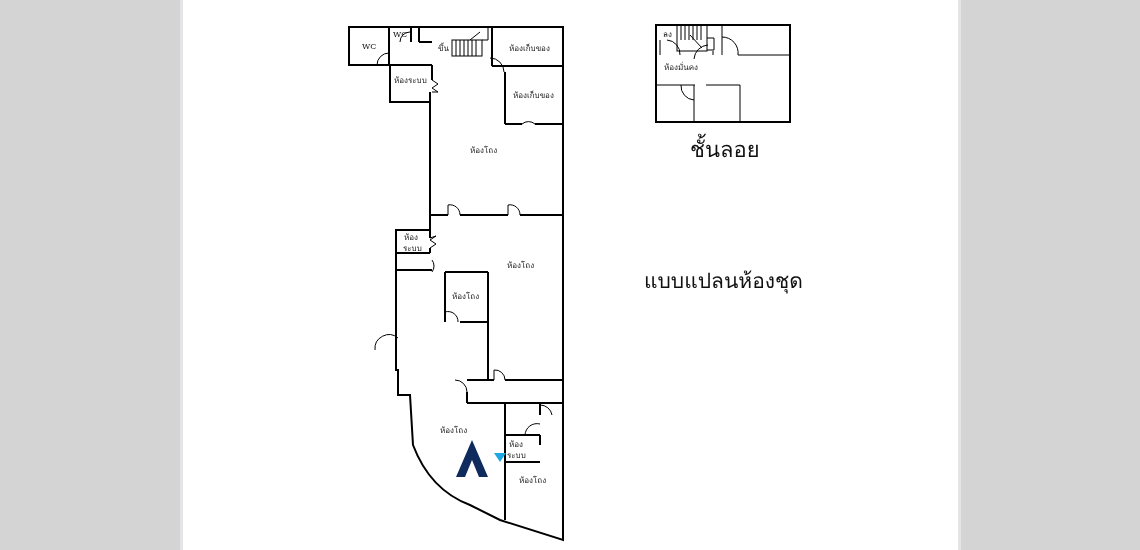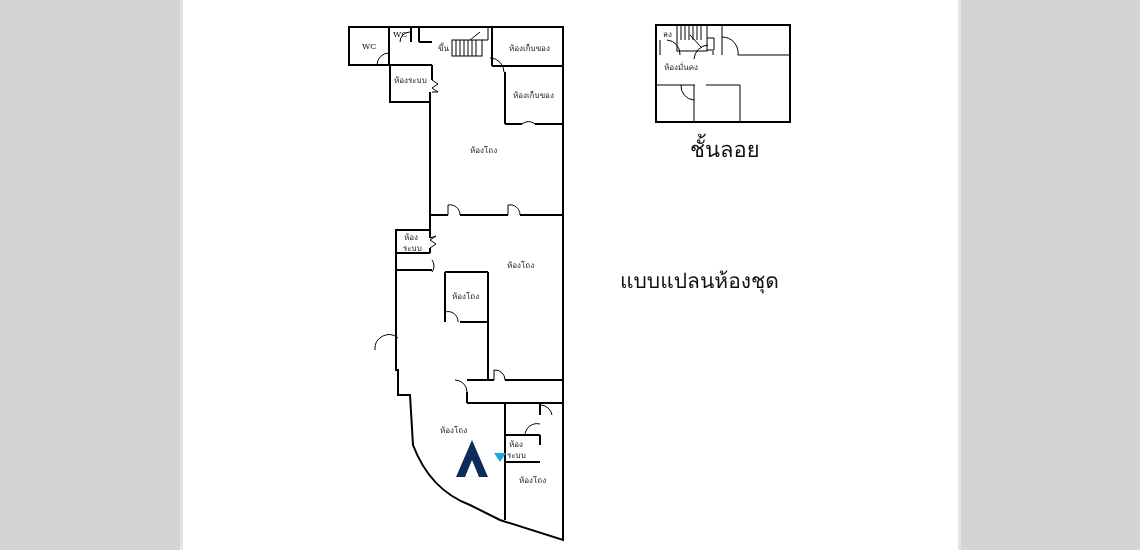--- a/index.html
+++ b/index.html
@@ -15,21 +15,21 @@
     .page {
       position: absolute; left: 183px; top: 0; width: 775px; height: 550px;
       background: #ffffff;
     }
     svg.plan { position: absolute; left: 0; top: 0; }
     .lbl { font-family: "DejaVu Serif", serif; font-size: 8px; fill: #111; }
     .caption {
       position: absolute; font-family: Liberation Serif, serif; color: #111;
     }
     .cap-mezz { left: 690px; top: 132px; font-size: 22px; }
-    .cap-title { left: 620px; top: 264px; font-size: 21px; }
+    .cap-title { left: 644px; top: 264px; font-size: 21px; }
   </style>
 </head>
 <body>
 
 <div class="side left"></div>
 <div class="side right"></div>
 <div class="page"></div>
 
 <svg class="plan" width="1140" height="550" viewBox="0 0 1140 550">
   <g fill="none" stroke="#000" stroke-width="2">

